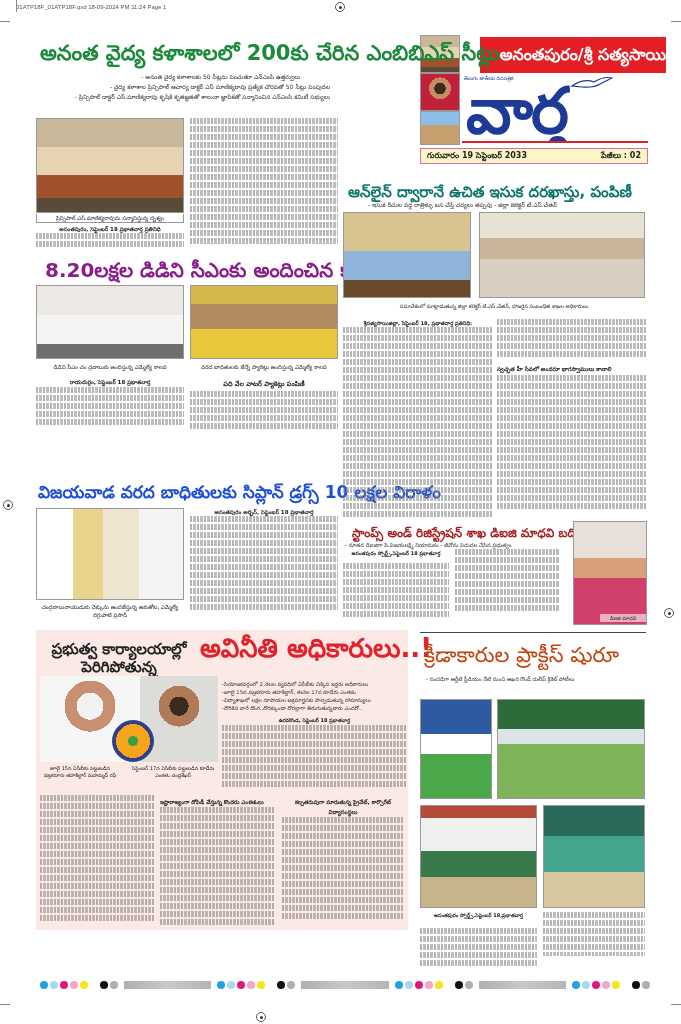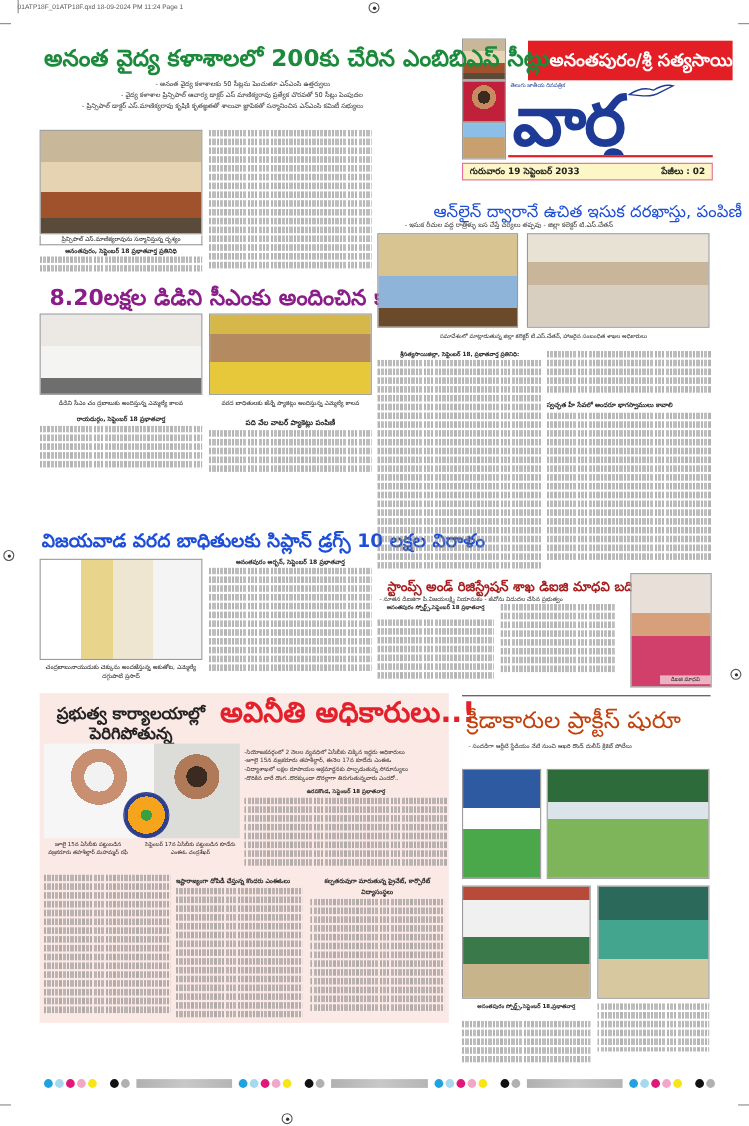--- a/index.html
+++ b/index.html
@@ -8,21 +8,21 @@
   .abs { position: absolute; }
   .slug { left: 16px; top: 4px; font-size: 6px; color: #555; font-family: "Liberation Sans", sans-serif; }
   .crop { background: #888; }
   .reg { width: 10px; height: 10px; border-radius: 50%; border: 1px solid #555; }
   .reg::after { content: ""; position: absolute; left: 3px; top: 3px; width: 3px; height: 3px; background: #333; border-radius: 50%; }
 
   
   .hl-green { color: #1b8a3a; font-weight: bold; font-size: 21px; line-height: 26px; white-space: nowrap; }
   .hl-purple { color: #8b1d8a; font-weight: bold; font-size: 20px; line-height: 26px; white-space: nowrap; }
   .hl-blue { color: #1d4ed8; font-weight: bold; font-size: 19px; line-height: 24px; white-space: nowrap; }
-  .hl-pink { color: #1d4ed8; font-weight: normal; font-size: 17px; line-height: 22px; white-space: nowrap; margin-left: 46px; }
+  .hl-pink { color: #0f766e; font-weight: bold; font-size: 17px; line-height: 22px; white-space: nowrap; }
   .hl-maroon { color: #a81e1e; font-weight: bold; font-size: 14px; line-height: 18px; white-space: nowrap; }
   .hl-red-big { color: #e4202a; font-weight: bold; font-size: 30px; line-height: 36px; white-space: nowrap; }
   .hl-dark { color: #222; font-weight: bold; font-size: 15px; line-height: 18px; text-align: center; }
   .hl-sport { color: #c2410c; font-weight: normal; font-size: 24px; line-height: 30px; white-space: nowrap; }
 
   .sub { font-size: 7px; color: #333; line-height: 10px; white-space: nowrap; }
   .body-text { font-size: 4.6px; line-height: 6.4px; color: #444; text-align: justify; overflow: hidden; }
   .body-text .l { display: block; height: 6.4px; background: repeating-linear-gradient(90deg, #777 0 2px, transparent 2px 3px, #888 3px 6px, transparent 6px 7px); opacity: .55; margin-bottom: 1.6px; }
   .dateline { font-size: 5.5px; font-weight: bold; color: #222; line-height: 8px; }
   .caption { font-size: 5.5px; color: #222; line-height: 8px; text-align: center; }

